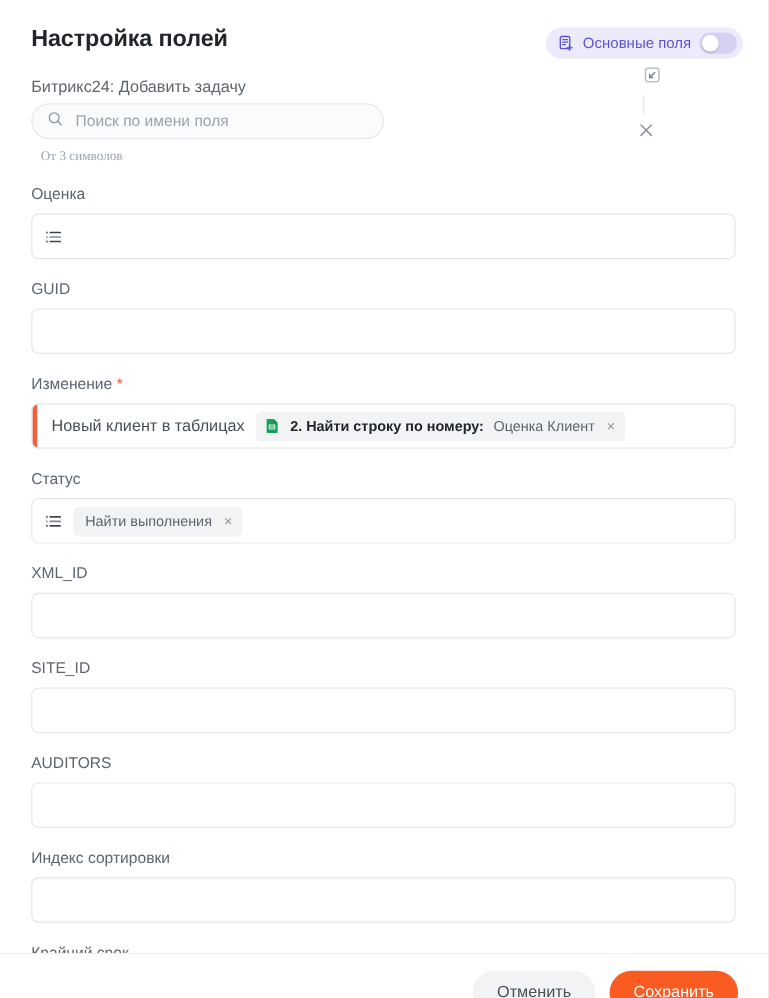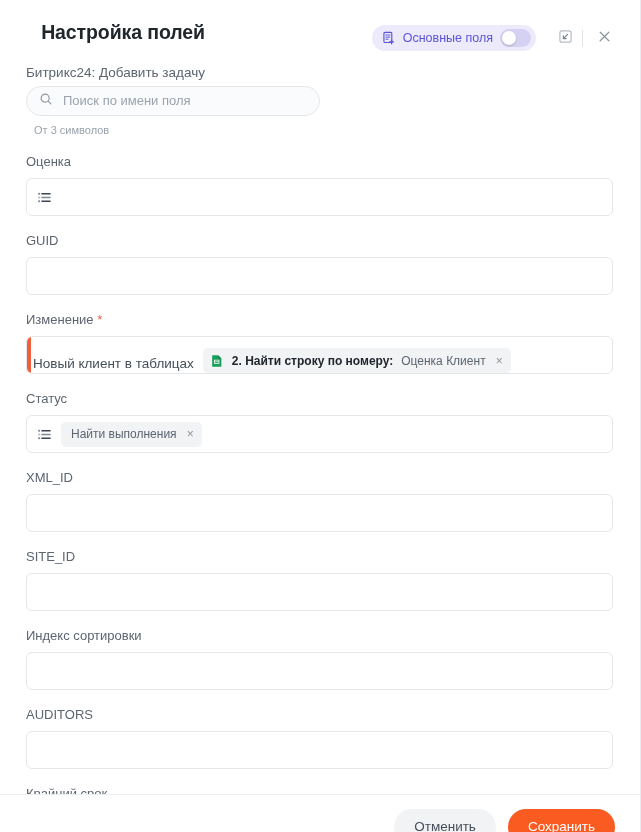--- a/index.html
+++ b/index.html
@@ -39,35 +39,35 @@
   }
 
   .title-block { padding-top: 2px; }
 
   .page-title {
     font-size: 19.5px;
     font-weight: bold;
     letter-spacing: -0.1px;
     color: #20262c;
     line-height: 24px;
-    text-align: right;
   }
 
   .page-subtitle {
     font-size: 13.5px;
     color: #5c6570;
     line-height: 20px;
     margin-top: 19px;
   }
 
   .header-actions {
     display: flex;
     align-items: center;
     gap: 0px;
     padding-top: 5px;
+    flex-direction: column;
   }
 
   
   .toggle-pill {
     display: flex;
     align-items: center;
     gap: 7px;
     background: #eceafb;
     border-radius: 16px;
     padding: 4px 5px 4px 10px;
@@ -151,20 +151,21 @@
     width: 100%;
     line-height: 18px;
   }
   .search-box input::placeholder { color: #9aa3ad; }
 
   .search-hint {
     font-size: 11px;
     color: #9aa3ad;
     margin: 7px 0 2px 8px;
     line-height: 14px;
+    font-family: Liberation Serif, serif;
   }
 
   
   .field { margin-top: 16px; }
   .field-label {
     font-size: 13px;
     color: #5c6570;
     line-height: 18px;
     margin-bottom: 7px;
   }
@@ -185,21 +186,21 @@
   }
 
   .field-input.required-mark::before {
     content: "";
     position: absolute;
     left: 0; top: 0; bottom: 0;
     width: 4px;
     background: #f0603c;
     border-radius: 6px 0 0 6px;
   }
-  .field-input.required-mark { padding-left: 6px; align-items: flex-end; }
+  .field-input.required-mark { padding-left: 16px; }
 
   .list-icon { display: block; width: 15px; height: 15px; flex: 0 0 auto; }
 
   .plain-text {
     font-size: 13.5px;
     color: #454f59;
     white-space: nowrap;
     line-height: 18px;
   }
 
@@ -416,26 +417,26 @@
       <div class="field-label">XML_ID</div>
       <div class="field-input"></div>
     </div>
 
     <div class="field">
       <div class="field-label">SITE_ID</div>
       <div class="field-input"></div>
     </div>
 
     <div class="field">
+      <div class="field-label">AUDITORS</div>
+      <div class="field-input"></div>
+    </div>
+
+    <div class="field">
       <div class="field-label">Индекс сортировки</div>
-      <div class="field-input"></div>
-    </div>
-
-    <div class="field">
-      <div class="field-label">AUDITORS</div>
       <div class="field-input"></div>
     </div>
 
     <div class="field">
       <div class="field-label">Крайний срок</div>
       <div class="field-input">
         <span class="chip">
           <span class="chip-strong">4. Изменение даты и времени:</span>
           <span class="chip-value">Изменённые дата и время</span>
           <span class="chip-x">×</span>

